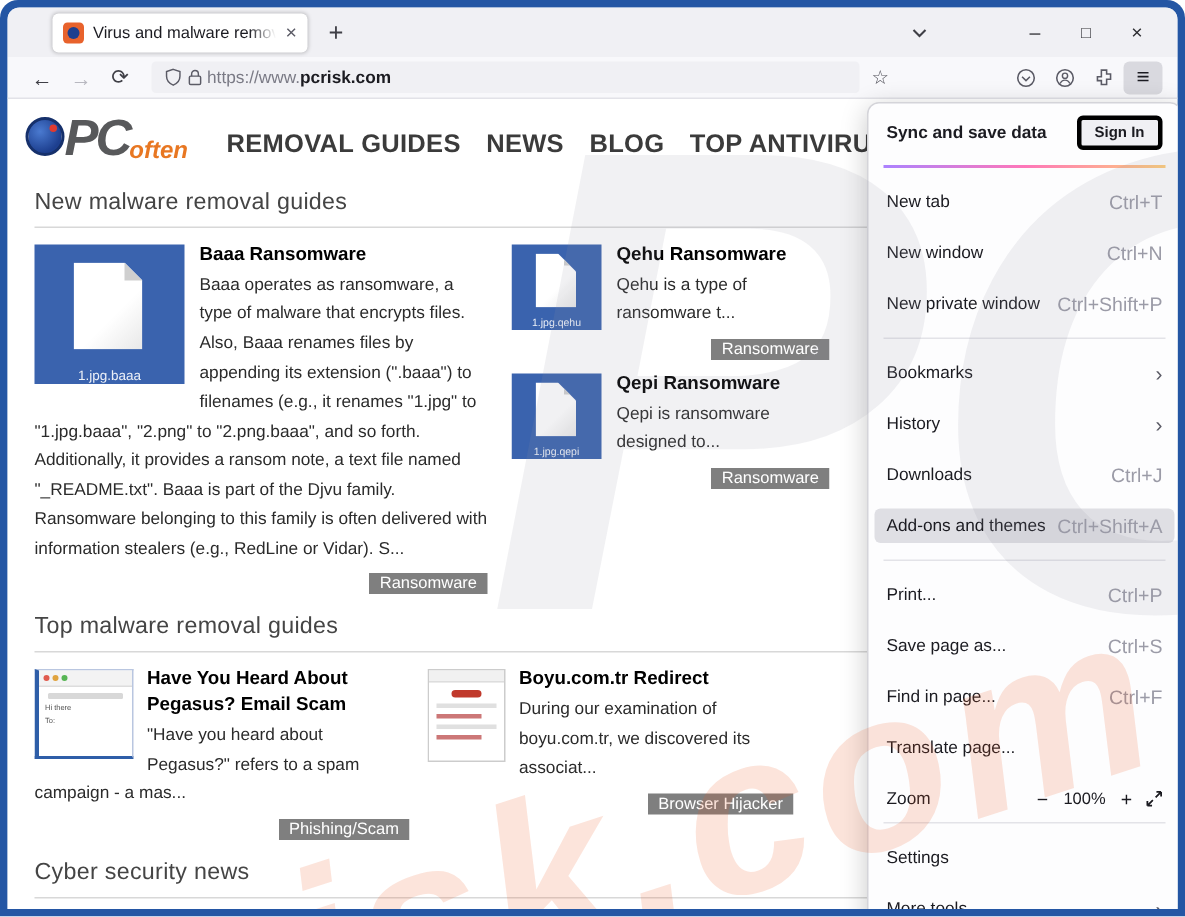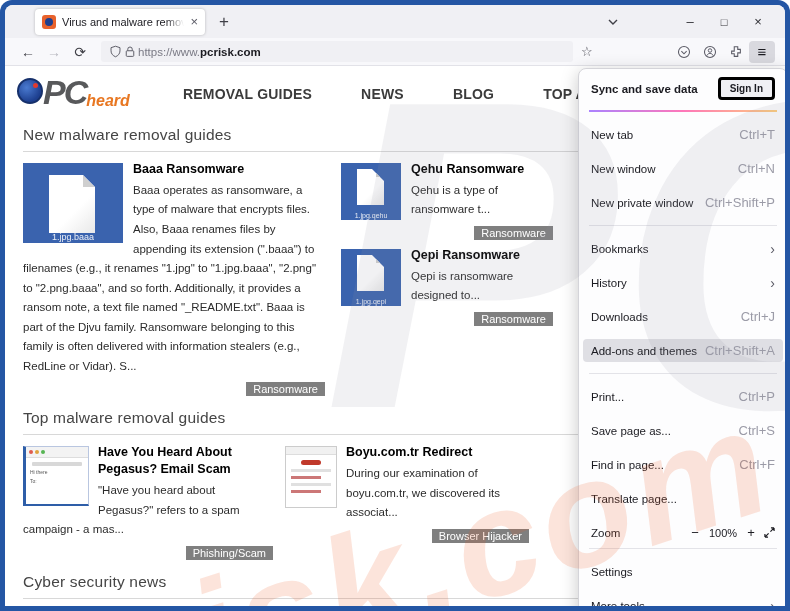--- a/index.html
+++ b/index.html
@@ -51,39 +51,39 @@
   .site-header { height:46px; position:relative; }
   .logo { position:absolute; left:-6px; top:0; display:flex; align-items:flex-start; }
   .logo-ball { width:26px; height:26px; border-radius:50%; margin-top:6px;
                background:radial-gradient(circle at 35% 35%, #4a7ad0, #1d3f8f 70%);
                border:2px solid #16306b; position:relative; }
   .logo-ball::after { content:""; position:absolute; right:3px; top:3px; width:5px; height:5px;
                       border-radius:50%; background:#e03a2f; }
   .logo-pc { font-size:34px; font-weight:700; font-style:italic; color:#58595b; letter-spacing:-2px; line-height:40px; }
   .logo-risk { font-size:16px; font-weight:700; font-style:italic; color:#e87722; margin-top:20px; letter-spacing:0; }
   .mainnav { position:absolute; left:128px; top:14px; display:flex; gap:17px; }
-  .mainnav span { font-size:14px; font-weight:700; color:#3b3b3b; letter-spacing:.2px; white-space:nowrap;margin-left:32px; }
+  .mainnav span { font-size:17px; font-weight:700; color:#3b3b3b; letter-spacing:.2px; white-space:nowrap; }
 
   h2.sec { font-size:15.5px; font-weight:400; color:#454545; border-bottom:1px solid #d8d8d8;
            padding-bottom:7px; margin:8px 0 9px; letter-spacing:.2px; }
   .cols { display:flex; align-items:flex-start; }
   .artbody { font-size:11.5px; color:#2b2b2b; line-height:1.7; }
   .arttitle { font-size:12.5px; font-weight:700; color:#000; line-height:1.35; margin-bottom:3px; }
   .tagrow { text-align:right; margin-top:3px; }
   .tag { display:inline-block; background:#7f7f7f; color:#fff; font-size:11px; padding:1px 7px; }
 
   
   .thumb-blue { background:#3a63ae; position:relative; float:left; margin:2px 10px 4px 0; }
   .thumb-blue .cap { position:absolute; bottom:1px; left:0; right:0; text-align:center;
                      color:rgba(255,255,255,.9); }
   .sheet { position:absolute; background:linear-gradient(135deg,#ffffff 60%,#e8e8e8); 
            clip-path:polygon(0 0, calc(100% - 12px) 0, 100% 12px, 100% 100%, 0 100%); }
   .sheet::after { content:""; position:absolute; top:0; right:0; width:0; height:0;
                   border-right:12px solid transparent; border-bottom:12px solid #cfcfcf; }
-  .t-lg { width:100px; height:80px; } .t-lg .sheet { left:26px; top:12px; width:46px; height:58px; }
+  .t-lg { width:100px; height:93px; } .t-lg .sheet { left:26px; top:12px; width:46px; height:58px; }
   .t-lg .cap { font-size:9px; }
   .t-sm { width:60px; height:57px; } .t-sm .sheet { left:16px; top:6px; width:27px; height:36px; }
   .t-sm .sheet::after { border-right-width:8px; border-bottom-width:8px; }
   .t-sm .cap { font-size:7px; }
 
   .thumb-mail { width:66px; height:60px; float:left; margin:2px 9px 4px 0; background:#fff;
                 border:1px solid #b9c6e0; border-left:3px solid #2e5ea8; border-bottom:2px solid #2e5ea8; }
   .mail-top { height:11px; background:#f3f3f3; border-bottom:1px solid #ddd; display:flex;
               align-items:center; gap:2px; padding:0 3px; }
   .dot { width:4px; height:4px; border-radius:50%; }
@@ -200,21 +200,21 @@
           </svg>
     </span>
     <span class="hamburger">≡</span>
   </div>
 
   <div class="page">
     <div class="site-header">
       <div class="logo">
         <span class="logo-ball"></span>
         <span class="logo-pc">PC</span>
-        <span class="logo-risk">heard</span>
+        <span class="logo-risk">often</span>
       </div>
       <div class="mainnav">
         <span>REMOVAL GUIDES</span>
         <span>NEWS</span>
         <span>BLOG</span>
         <span>TOP ANTIVIRUS 2024</span>
         <span>WEBSITE SCANNER</span>
       </div>
     </div>
 

